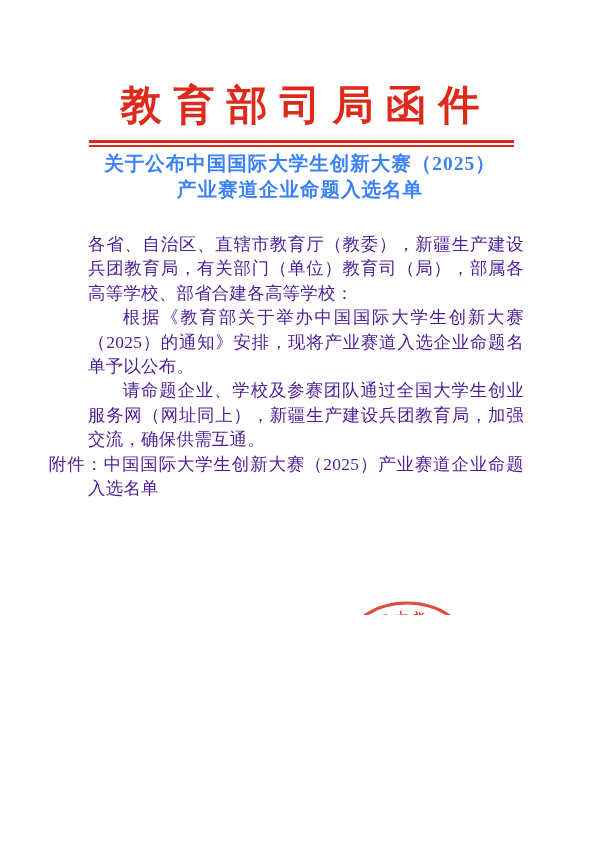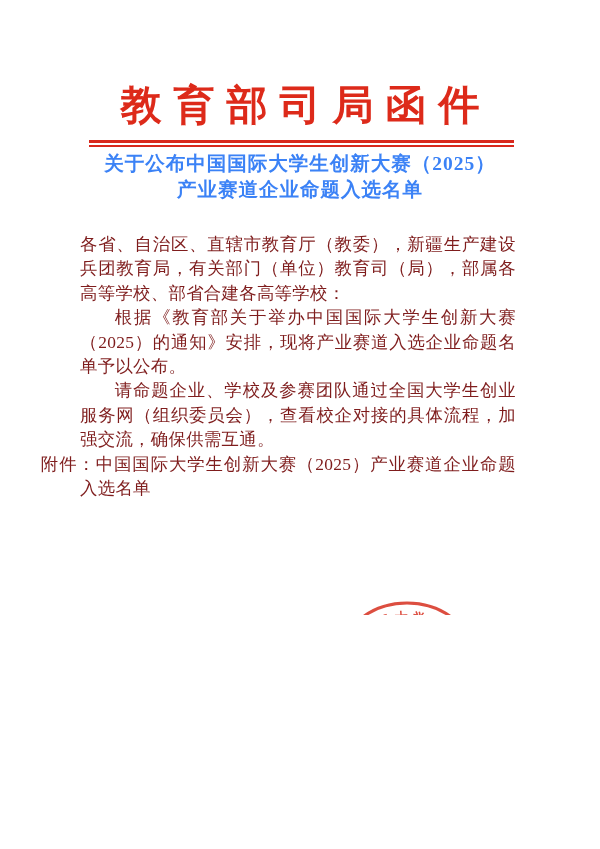--- a/index.html
+++ b/index.html
@@ -28,24 +28,24 @@
   .rule-top .gap{height:2px;}
   .rule-top .thin{height:1.5px;background:#d8281c;}
   .doc-title{
     position:absolute;top:151px;left:0;right:0;
     text-align:center;
     font-size:19.5px;line-height:26px;
     font-weight:bold;color:#3b82f6;
     letter-spacing:1px;
   }
   .body-text{
-    position:absolute;top:232px;left:80px;width:436px;
+    position:absolute;top:232px;left:88px;width:436px;
     font-size:17.4px;line-height:24.4px;
     text-align:justify;
-    color:#7f1d1d;
+    color:#4c1d95;
     letter-spacing:0.3px;
   }
   .body-text p{margin:0;padding:0;}
   .p-indent{text-indent:2em;}
   .attachment{
     padding-left:3.75em;
     text-indent:-2.25em;
   }
   .signature{
     position:absolute;top:645px;left:240px;width:300px;
@@ -81,21 +81,21 @@
   </div>
 
   <div class="doc-title">
     <div>关于公布中国国际大学生创新大赛（2025）</div>
     <div>产业赛道企业命题入选名单</div>
   </div>
 
   <div class="body-text">
     <p>各省、自治区、直辖市教育厅（教委），新疆生产建设兵团教育局，有关部门（单位）教育司（局），部属各高等学校、部省合建各高等学校：</p>
     <p class="p-indent">根据《教育部关于举办中国国际大学生创新大赛（2025）的通知》安排，现将产业赛道入选企业命题名单予以公布。</p>
-    <p class="p-indent">请命题企业、学校及参赛团队通过全国大学生创业服务网（组织委员会），查看校企对接的具体流程，加强交流，确保供需互通。</p>
+    <p class="p-indent">请命题企业、学校及参赛团队通过全国大学生创业服务网（网址同上），新疆生产建设兵团教育局，加强交流，确保供需互通。</p>
     <p class="attachment"><span>附件：</span><span>中国国际大学生创新大赛（2025）产业赛道企业命题入选名单</span></p>
   </div>
 
   <div class="signature">
     <div>中国国际大学生创新大赛</div>
     <div>组织委员会</div>
     <div>2025 年 9 月 28 日</div>
   </div>
 
   <svg class="seal" viewBox="0 0 140 108" xmlns="http://www.w3.org/2000/svg">

